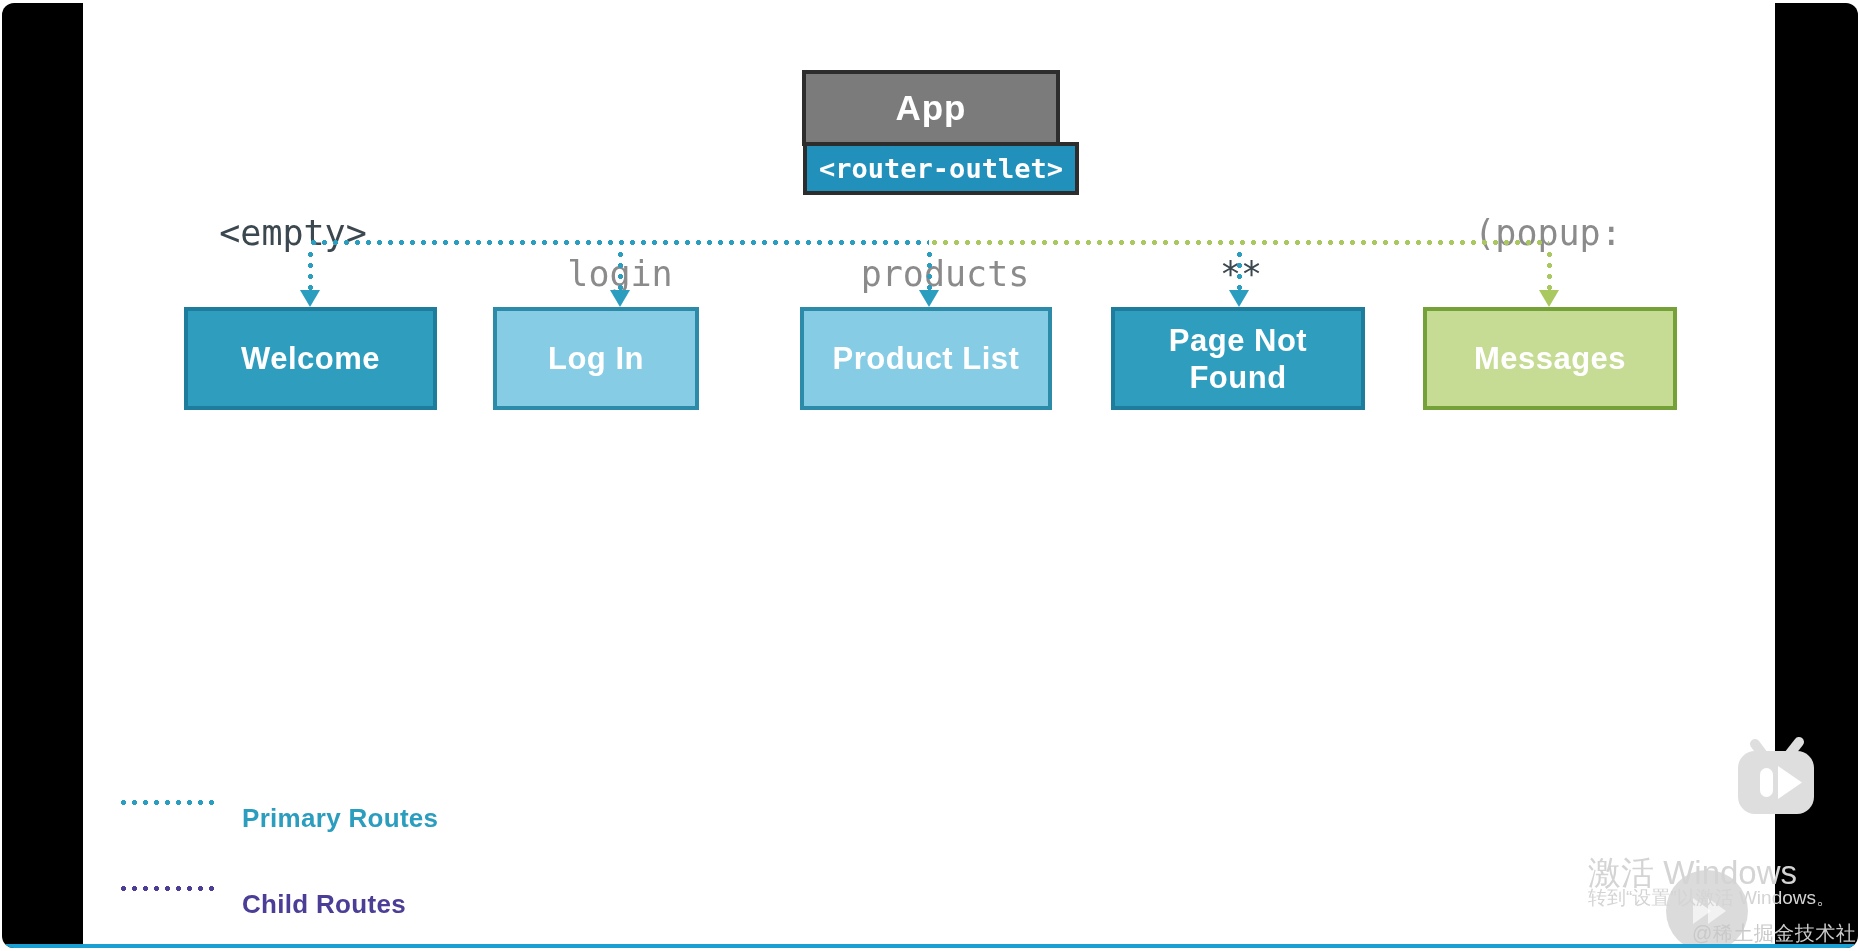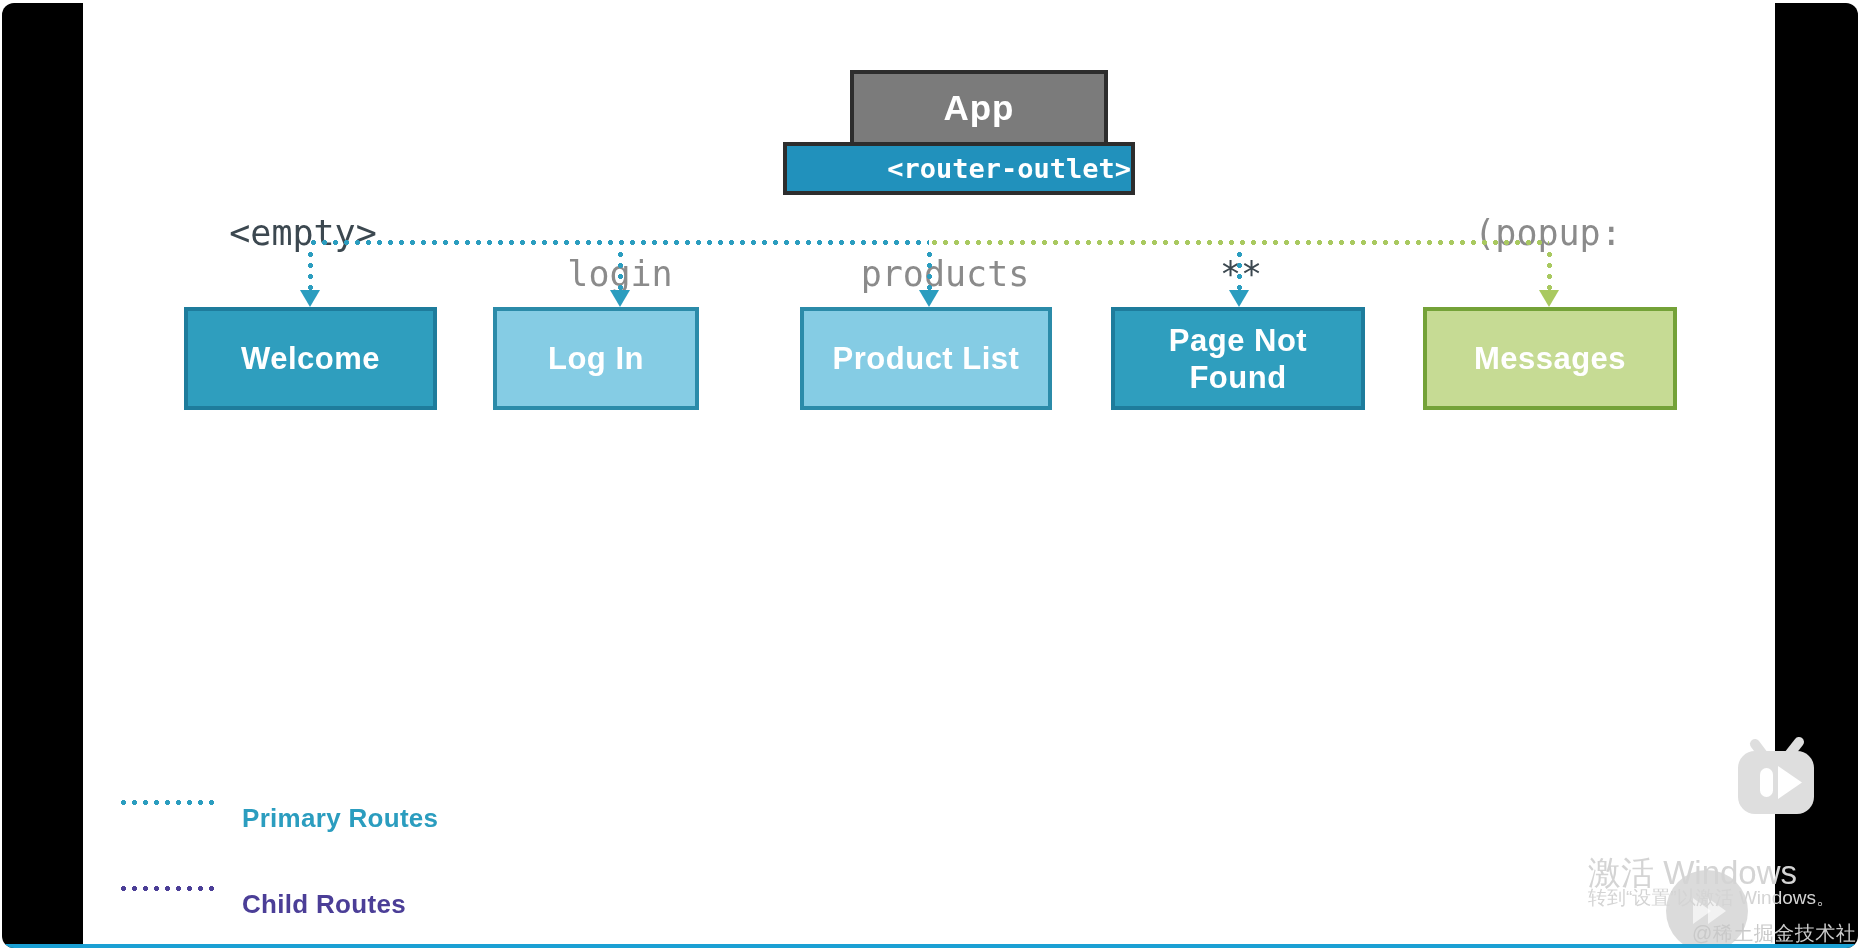--- a/index.html
+++ b/index.html
@@ -7,23 +7,23 @@
   .page{position:relative;width:1860px;height:951px;background:#ffffff;}
 
   
   .player{position:absolute;left:2px;top:3px;width:1856px;height:945px;background:#000;border-radius:12px;overflow:hidden;}
   .slide{position:absolute;left:81px;top:0;width:1692px;height:941px;background:#ffffff;}
   .progress{position:absolute;left:0;bottom:0;width:100%;height:4px;background:var(--progress-teal);z-index:9;}
 
   
   .app-box{position:absolute;left:719px;top:67px;width:258px;height:76px;box-sizing:border-box;
     background:var(--app-gray);border:4px solid var(--dark-border);display:flex;align-items:center;justify-content:center;
-    color:#fff;font-weight:bold;font-size:35px;letter-spacing:1px;z-index:1;margin-left:48px;}
-  .router-box{position:absolute;left:700px;top:139px;width:352px;height:53px;box-sizing:border-box;
-    background:var(--router-teal);border:4px solid var(--dark-border);display:flex;align-items:center;justify-content:flex-end;
+    color:#fff;font-weight:bold;font-size:35px;letter-spacing:1px;z-index:1;}
+  .router-box{position:absolute;left:720px;top:139px;width:276px;height:53px;box-sizing:border-box;
+    background:var(--router-teal);border:4px solid var(--dark-border);display:flex;align-items:center;justify-content:center;
     color:#fff;font-weight:bold;font-size:27px;font-family:"DejaVu Sans Mono",monospace;z-index:2;}
 
   
   .route-label{position:absolute;width:220px;text-align:center;font-family:"DejaVu Sans Mono",monospace;
     font-size:35px;line-height:41px;white-space:pre;}
   .tone-dark{color:var(--label-dark);}
   .tone-gray{color:var(--label-gray);}
 
   
   .dot-h{position:absolute;height:7px;background-image:radial-gradient(circle,currentColor 2.6px,transparent 2.7px);
@@ -70,21 +70,21 @@
 
     <div class="slide">
 
       <div class="app-box">
         <span>App</span>
       </div>
       <div class="router-box">
         <span>&lt;router-outlet&gt;</span>
       </div>
 
-      <div class="route-label tone-dark" style="left:110px;top:128px;">
+      <div class="route-label tone-dark" style="left:100px;top:128px;">
         <div>&lt;empty&gt;</div>
         <div>welcome</div>
       </div>
       <div class="route-label tone-gray" style="left:427px;top:169px;">
         <div>login</div>
       </div>
       <div class="route-label tone-gray" style="left:752px;top:169px;">
         <div>products</div>
       </div>
       <div class="route-label tone-dark" style="left:1048px;top:169px;">

